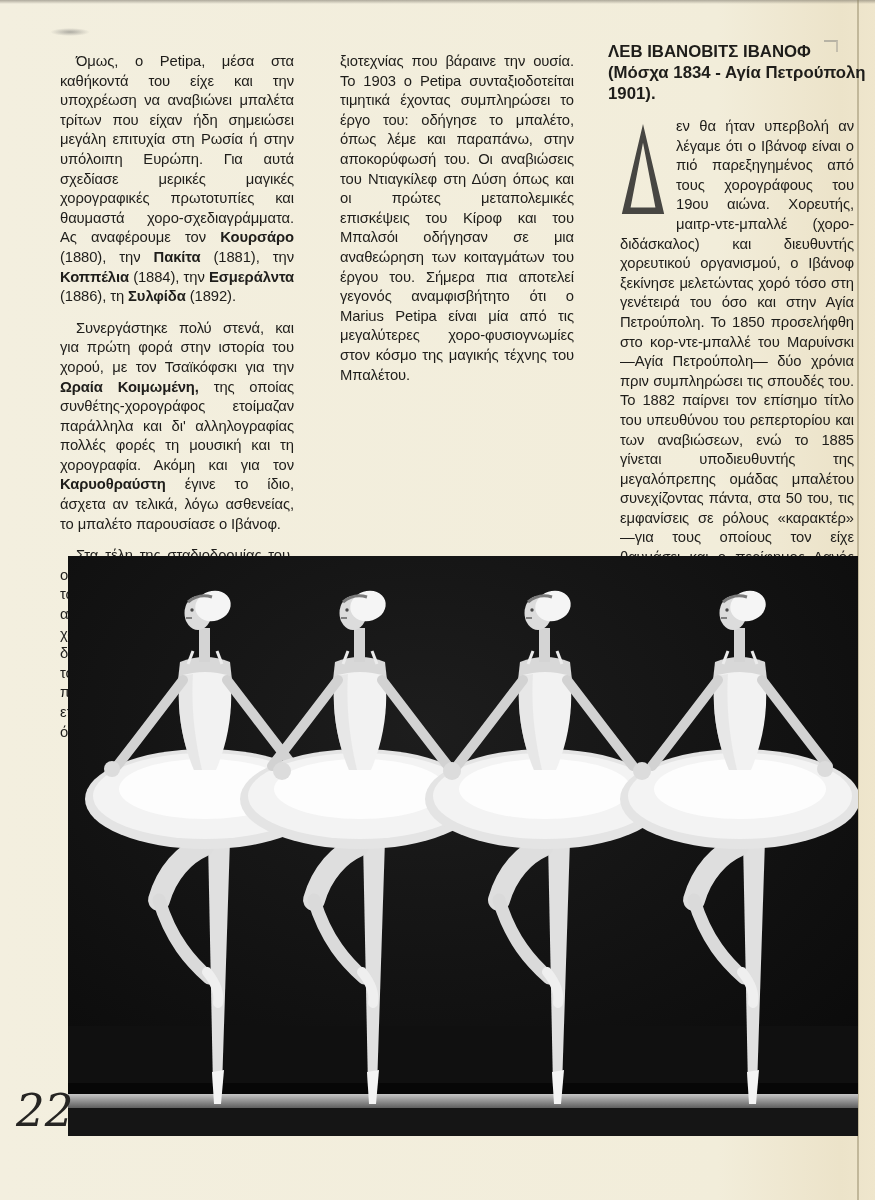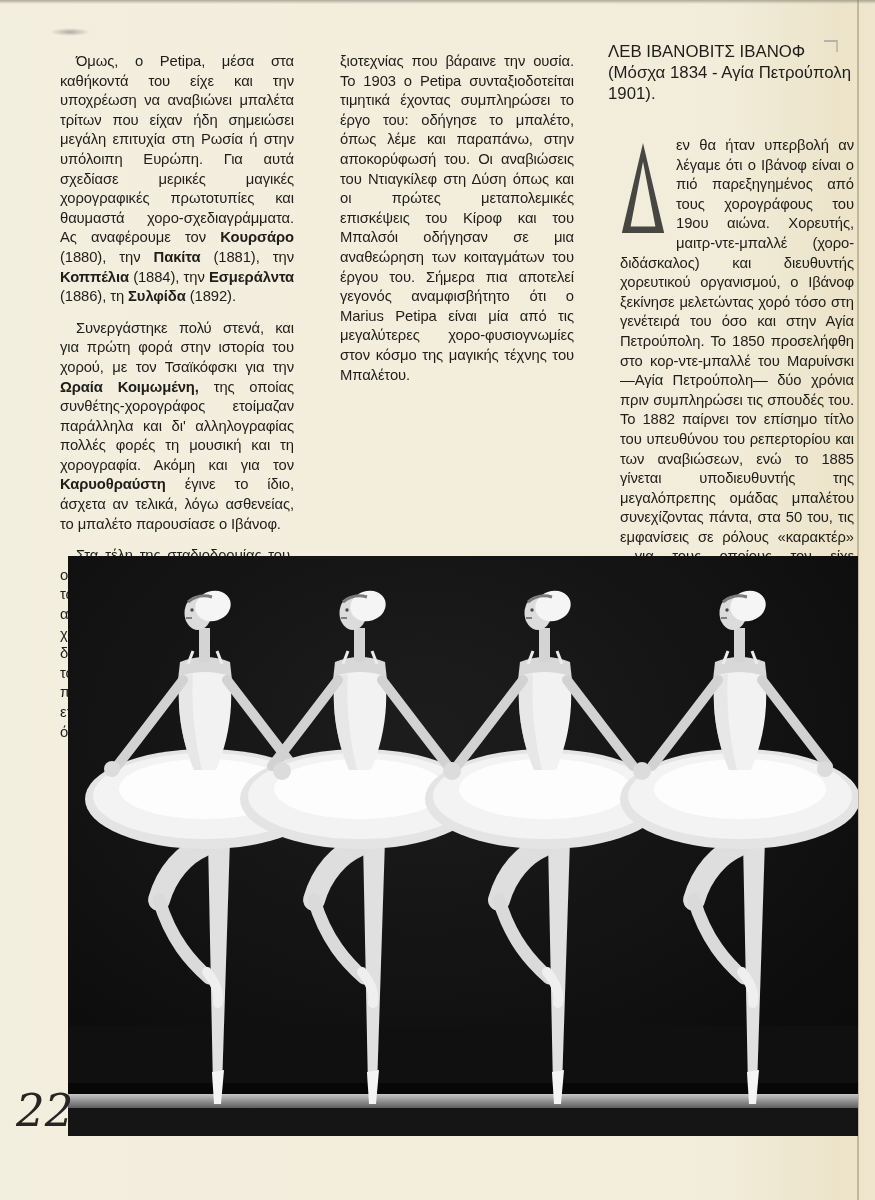--- a/index.html
+++ b/index.html
@@ -19,21 +19,21 @@
   .smudge-2 { position:absolute; left:824px; top:40px; width:12px; height:10px;
     border-top:2px solid rgba(120,120,120,.45); border-right:2px solid rgba(120,120,120,.35); }
 
   .columns { position:absolute; left:48px; top:40px; display:flex; gap:22px; }
   .col { width:258px; font-size:14.8px; line-height:19.6px; text-align:justify;
     letter-spacing:-0.1px; }
   .col p { margin:12px; }
   .col p.indent { text-indent:16px; }
   .col b { font-weight:bold; }
 
-  .heading { font-size:16.8px; line-height:21px; font-weight:normal; margin:1px 0 32px 0;
+  .heading { font-size:16.8px; line-height:21px; font-weight:bold; margin:1px 0 13px 0;
     text-align:left; letter-spacing:0; }
 
   .dropcap { float:left; width:46px; height:94px; margin:5px 10px 0 0; }
   .dropcap svg { display:block; width:100%; height:100%; }
 
   .photo { position:absolute; left:68px; top:556px; width:790px; height:580px; }
   .photo svg { display:block; width:100%; height:100%; }
 
   .page-num { position:absolute; left:16px; top:1084px;
     font-family:"DejaVu Serif", serif; font-style:italic; font-size:45px; color:#262523; }

